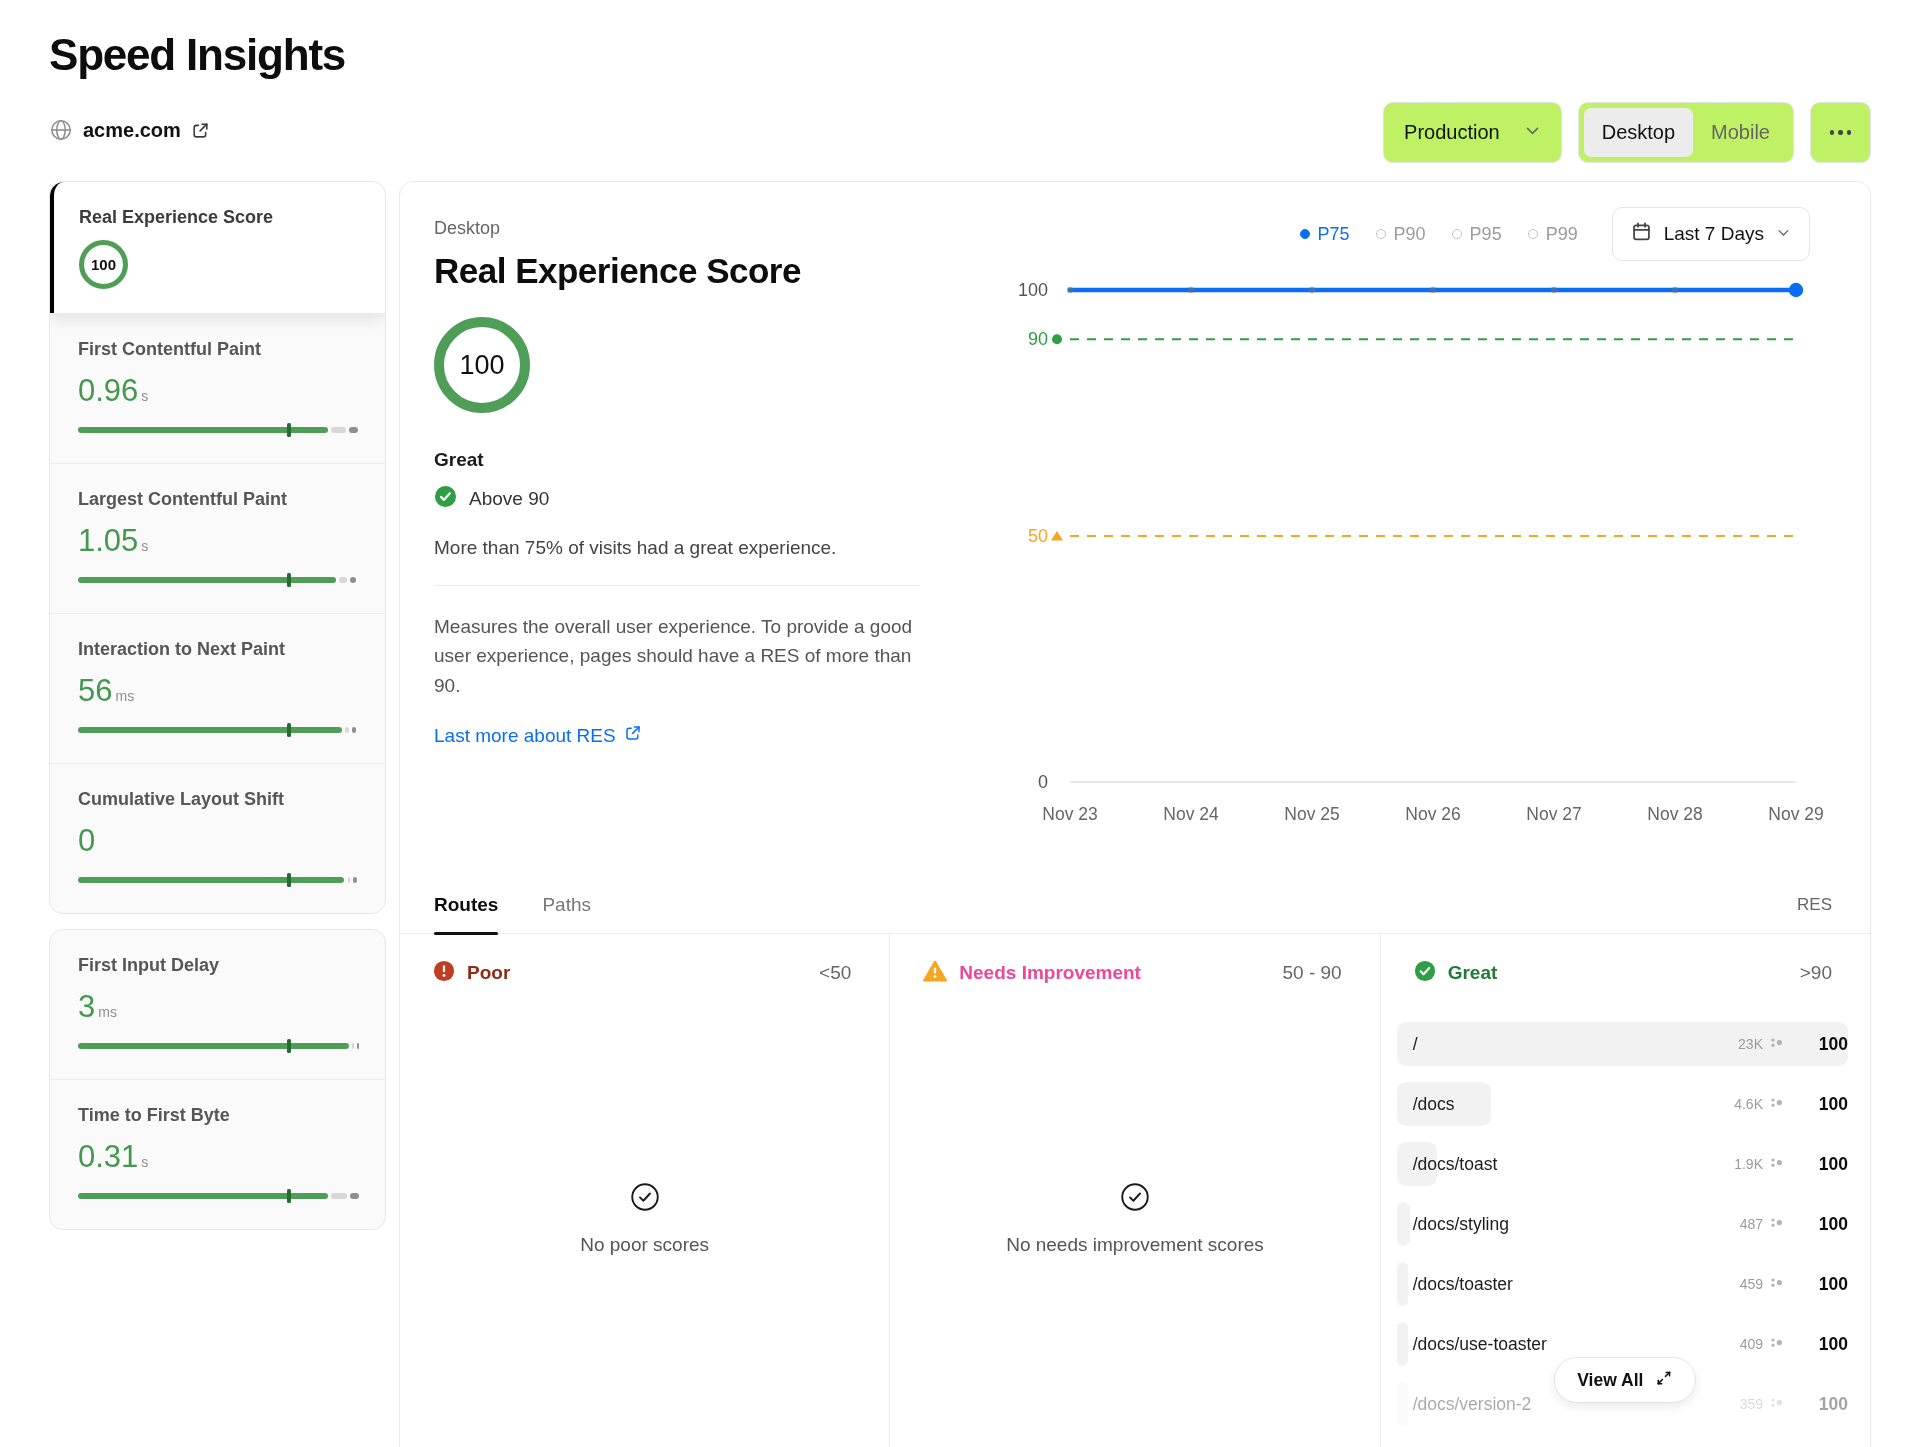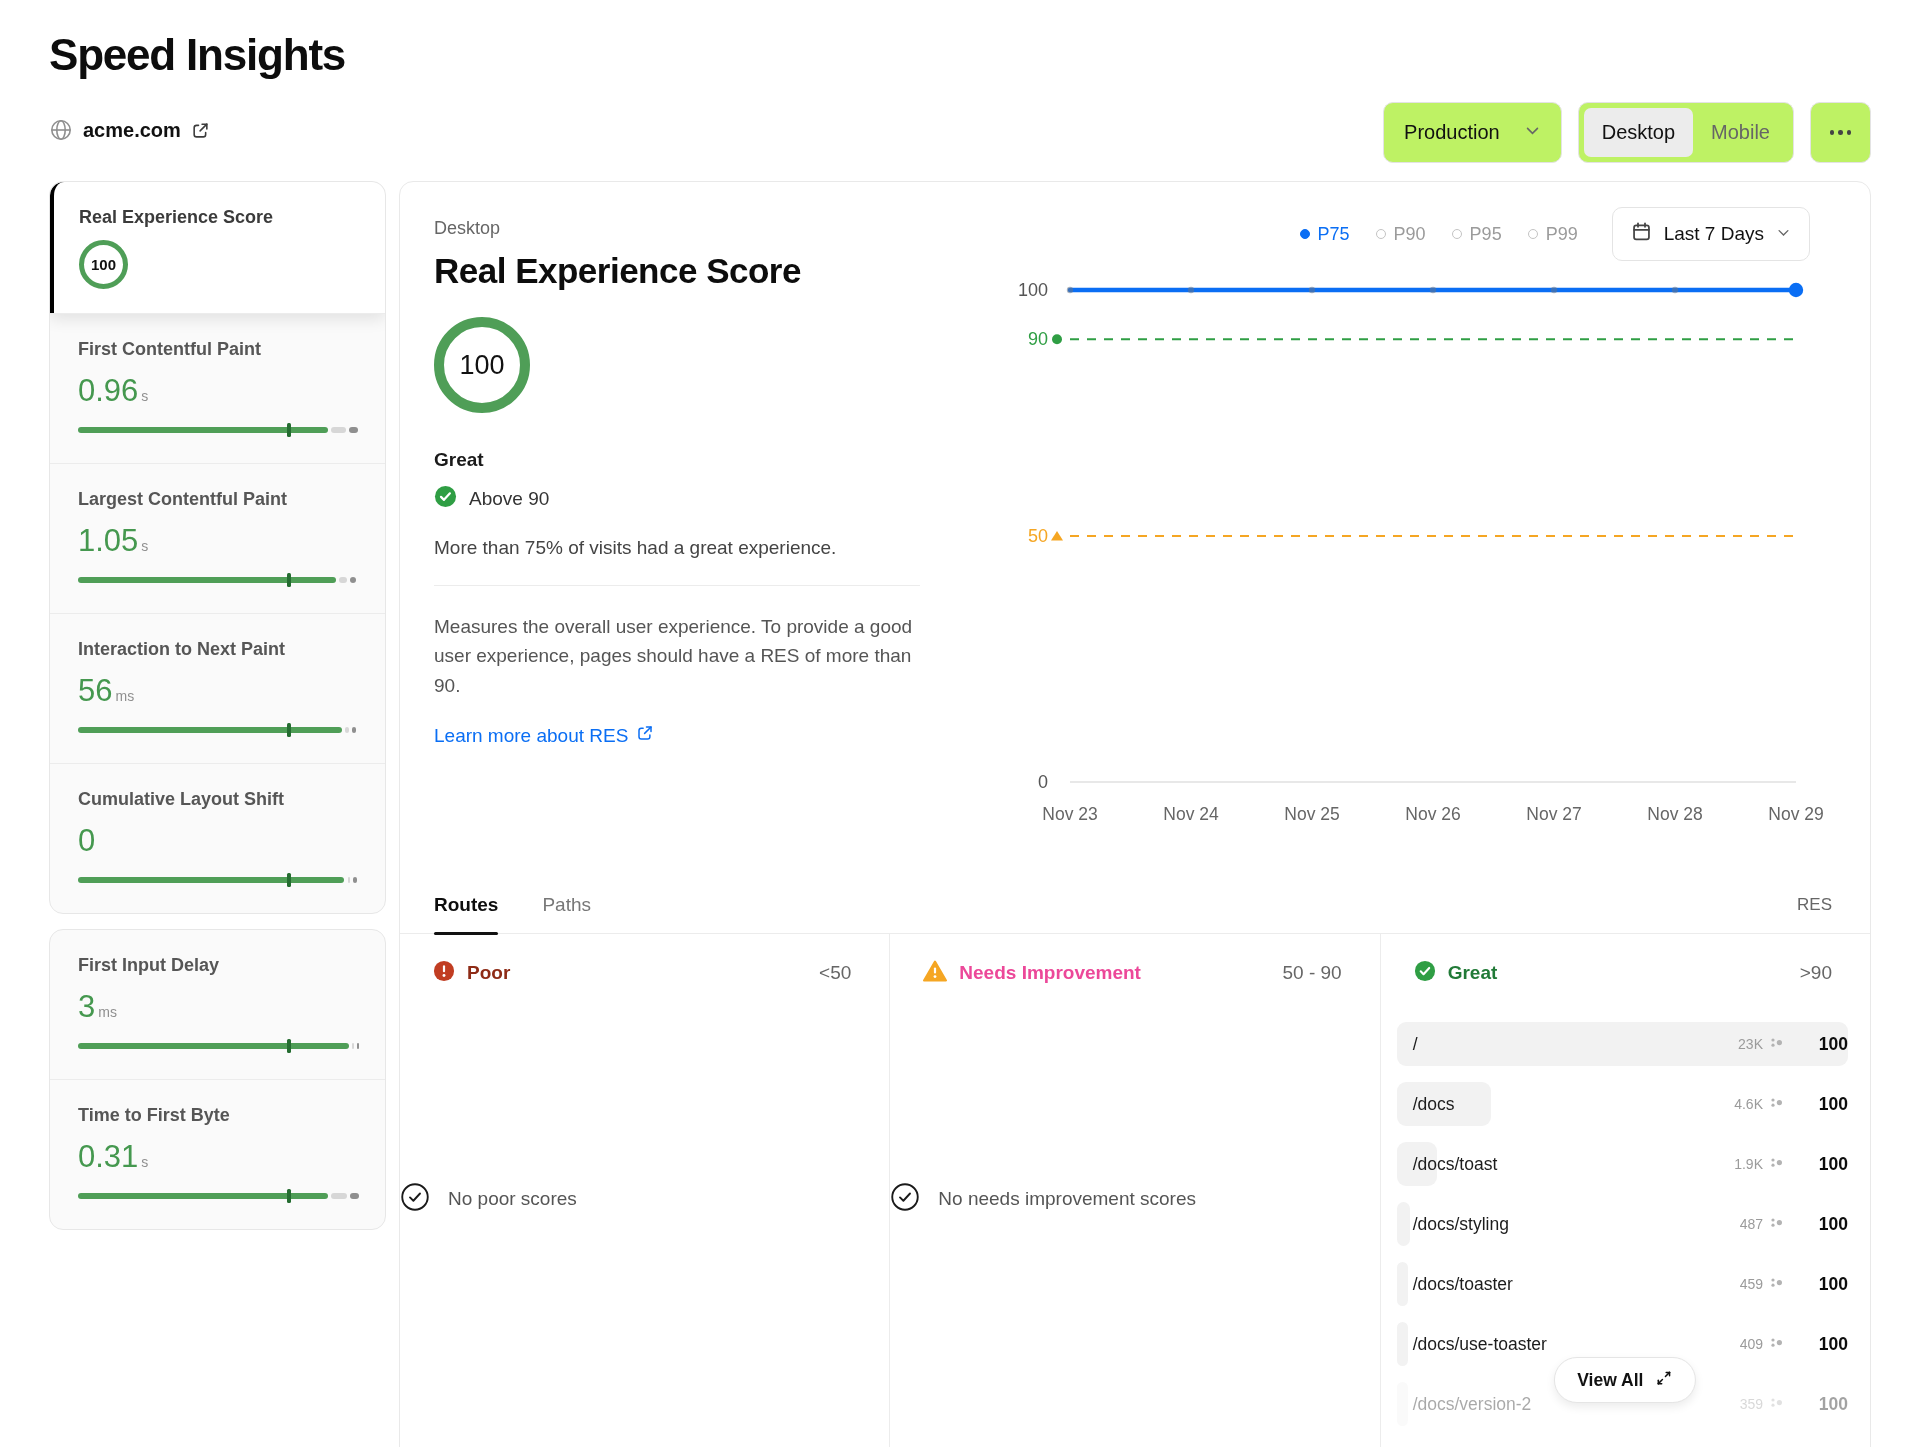--- a/index.html
+++ b/index.html
@@ -71,21 +71,21 @@
   .tab.active::after { content:""; position:absolute; left:0; right:0; bottom:-1px; height:3px; background:#111; border-radius:2px; }
   .metric-flag { margin-left:auto; font-size:17px; font-weight:500; color:#666; }
 
   
   .columns { display:flex; min-height:533px; }
   .col { flex:1; position:relative; }
   .col + .col { border-left:1px solid #ececec; }
   .col-header { display:flex; align-items:center; gap:12px; padding:26px 38px 20px 33px; }
   .col-label { font-size:19px; font-weight:600; }
   .col-range { margin-left:auto; font-size:19px; color:#666; }
-  .empty { display:flex; flex-direction:row; align-items:center; gap:18px; margin-top:176px; }
+  .empty { display:flex; flex-direction:column; align-items:center; gap:18px; margin-top:176px; }
   .empty-text { font-size:19px; color:#555; }
 
   .routes-list { padding:16px 22px 0 16px; }
   .route-row { position:relative; height:44px; margin-bottom:16px; display:flex; align-items:center; cursor:pointer; }
   .row-pill { position:absolute; left:0; top:0; bottom:0; background:#f2f2f2; border-radius:9px; }
   .row-name { position:relative; margin-left:16px; font-size:17.5px; color:#1c1c1c; }
   .row-right { position:relative; margin-left:auto; display:flex; align-items:center; }
   .row-visits { font-size:14px; color:#9b9b9b; }
   .visits-icon { margin-left:6px; display:block; }
   .row-score { width:64px; text-align:right; font-size:17.5px; font-weight:700; color:#0d0d0d; }
@@ -259,21 +259,21 @@
                   <circle cx="12" cy="12" r="11" fill="#2f9e44"></circle>
                   <path d="M7.3 12.4l3.1 3.1 6.2-6.8" fill="none" stroke="#fff" stroke-width="2.3" stroke-linecap="round" stroke-linejoin="round"></path>
                 </svg>
             </span>
             <span>Above 90</span>
           </div>
           <div class="summary">More than 75% of visits had a great experience.</div>
           <hr>
           <div class="description">Measures the overall user experience. To provide a good user experience, pages should have a RES of more than 90.</div>
           <a class="learn-link">
-            <span>Learn more about RES</span>
+            <span>Last more about RES</span>
             <span>
               <svg width="18" height="18" viewBox="0 0 24 24" fill="none" stroke="#0a6ef4" stroke-width="2" stroke-linecap="round" stroke-linejoin="round">
                 <path d="M9.5 5.5H7a3 3 0 0 0-3 3V17a3 3 0 0 0 3 3h8.5a3 3 0 0 0 3-3v-2.5"></path>
                   <path d="M14 4h6v6"></path>
                   <path d="M20 4 11.5 12.5"></path>
               </svg>
             </span>
           </a>
         </div>
 

